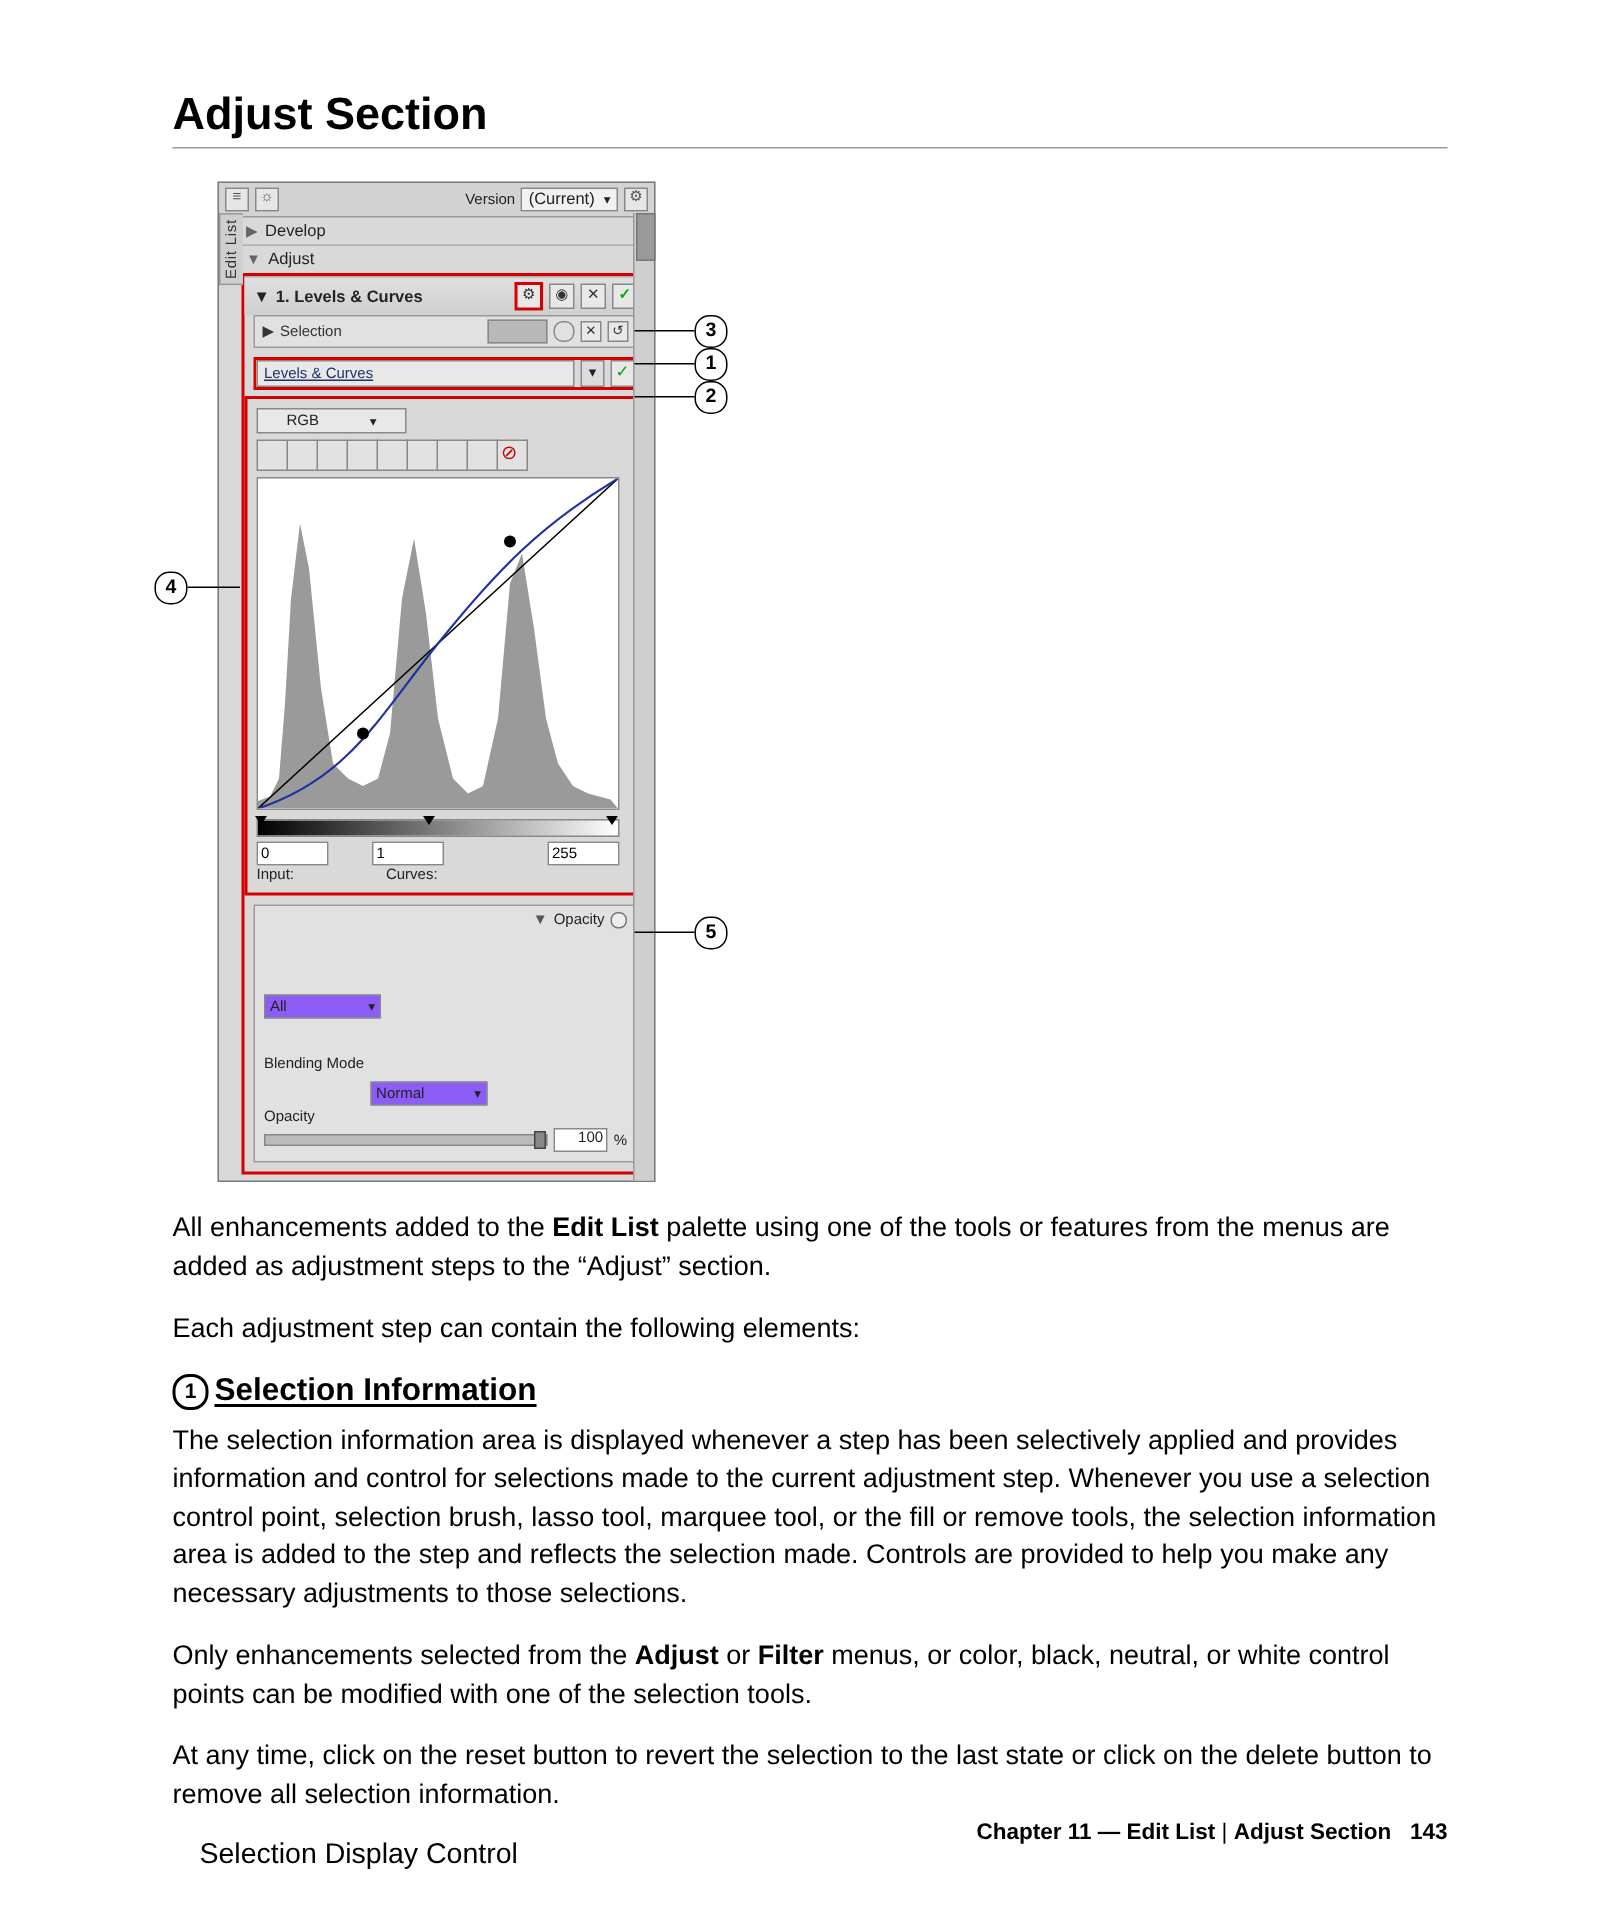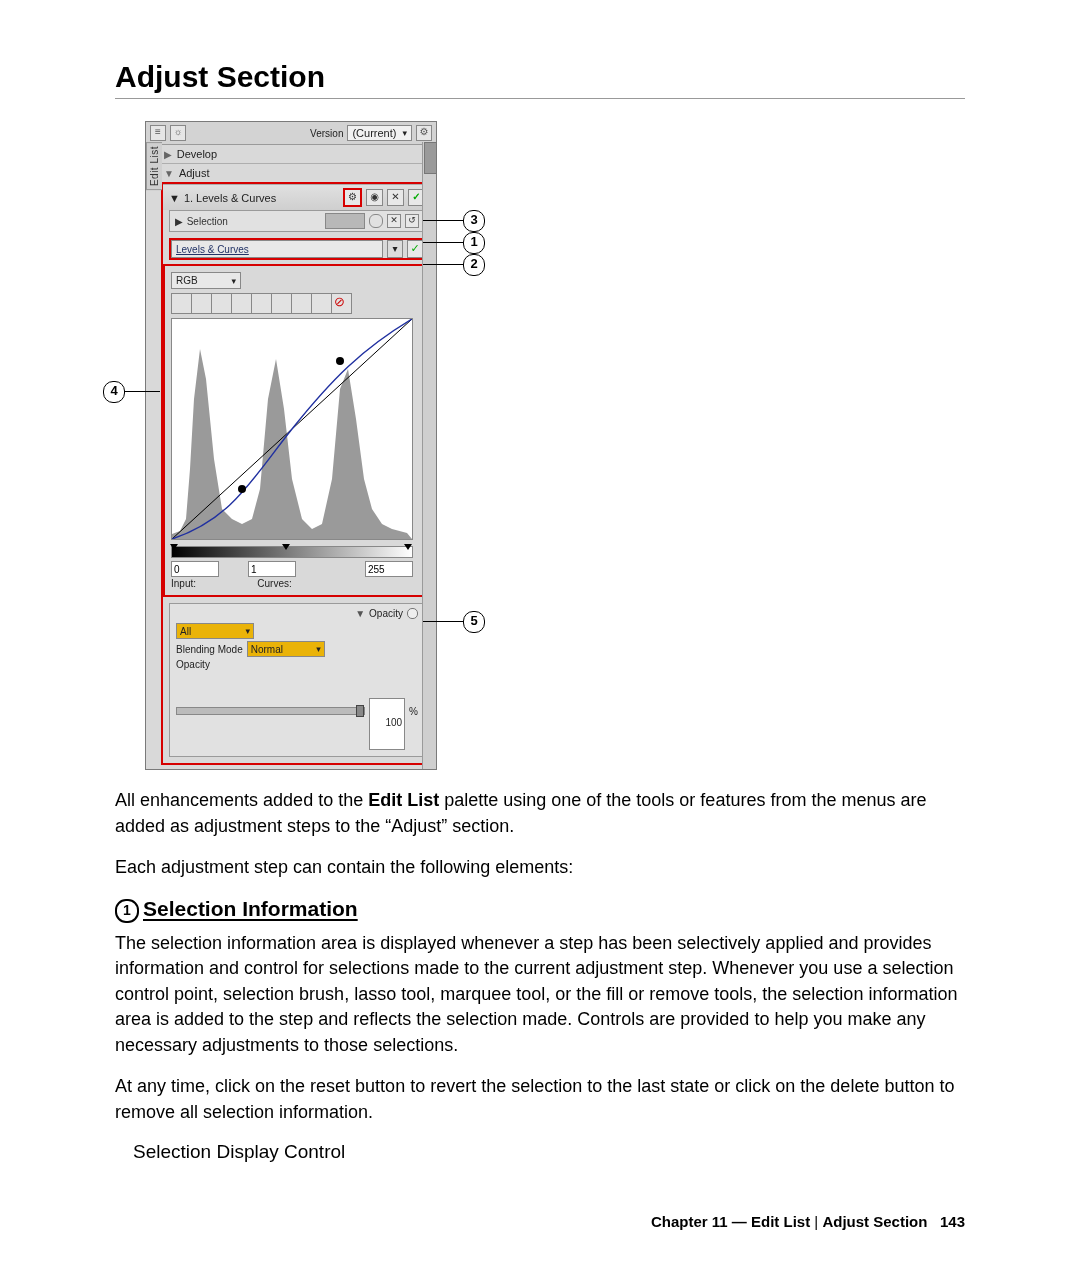--- a/index.html
+++ b/index.html
@@ -45,39 +45,39 @@
   .panel-body{margin-left:12px;}
   .row{display:flex;align-items:center;gap:5px;padding:3px 6px;border-top:1px solid #aeaeae;}
   .row.first{border-top:none;}
   .row .tri{font-size:10px;color:#666;}
   .row .lbl{flex:1;}
   .adj-head{
     background:linear-gradient(#e0e0e0,#cfcfcf);
     padding:3px 6px;border-top:1px solid #aeaeae;
     display:flex;align-items:center;gap:4px;
   }
-  .adj-head .adj-title{flex:1;font-weight:400;font-size:11px;}
+  .adj-head .adj-title{flex:1;font-weight:700;font-size:11px;}
   .smbtn{width:15px;height:15px;border:1px solid #888;background:#e8e8e8;font-size:10px;text-align:center;line-height:13px;color:#333;}
   .smbtn.eye::before{content:"◉";}
   .smbtn.del::before{content:"✕";}
   .smbtn.chk::before{content:"✓";color:#0a0;font-weight:bold;}
   .smbtn.gear::before{content:"⚙";}
   .redbox{border:2px solid #d60000;}
   .inset{
     margin:0 6px 6px 6px;border:1px solid #9a9a9a;background:#e1e1e1;
   }
   .inset .subrow{display:flex;align-items:center;gap:4px;padding:2px 5px;font-size:10px;color:#333;}
   .inset .subrow .sel-dd{flex:0 0 auto;width:38px;height:14px;border:1px solid #888;background:#b8b8b8;}
   .inset .subrow .eye2{width:12px;height:12px;border:1px solid #888;border-radius:6px;}
   .lc-dd{margin:4px 6px;display:flex;gap:4px;align-items:center;}
   .lc-dd .dd2{flex:1;height:16px;background:#e8e8e8;border:1px solid #888;font-size:10px;padding:0 4px;display:flex;align-items:center;color:#236;text-decoration:underline;}
   .lc-dd .caret{width:14px;height:16px;border:1px solid #888;background:#dcdcdc;font-size:10px;text-align:center;line-height:15px;}
   .lc-dd .chk2{width:14px;height:16px;border:1px solid #888;background:#e8e8e8;font-size:11px;text-align:center;line-height:15px;color:#0a0;}
   .inner{padding:6px;}
-  .rgb{width:60px;height:15px;border:1px solid #888;background:#e8e8e8;font-size:10px;padding:0 4px;display:flex;align-items:center;margin-bottom:4px;}
+  .rgb{width:60px;height:15px;border:1px solid #888;background:#e8e8e8;font-size:10px;padding:0 19px;display:flex;align-items:center;margin-bottom:4px;}
   .rgb .c{margin-left:auto;font-size:9px;}
   .toolrow{display:flex;gap:0;margin-bottom:4px;}
   .toolrow .tbtn{width:19px;height:19px;border:1px solid #888;border-left:none;background:#e2e2e2;}
   .toolrow .tbtn:first-child{border-left:1px solid #888;}
   .toolrow .tbtn.cancel{background:#e2e2e2;position:relative;}
   .toolrow .tbtn.cancel::after{content:"⊘";color:#c00;font-size:13px;position:absolute;left:2px;top:0;}
   .hist{
     width:240px;height:220px;border:1px solid #888;background:#fff;position:relative;margin-bottom:6px;overflow:hidden;
   }
   .hist svg{position:absolute;inset:0;}
@@ -88,25 +88,25 @@
   .numrow .sp{flex:1;}
   .lblrow{display:flex;width:242px;font-size:10px;color:#222;margin-top:1px;}
   .lblrow .sp{flex:1;}
   .opacity-box{
     margin:6px;border:1px solid #9a9a9a;background:#e1e1e1;padding:4px 6px;font-size:10px;color:#222;
   }
   .opacity-head{display:flex;align-items:center;gap:4px;justify-content:flex-end;margin-bottom:4px;}
   .opacity-head .tri{font-size:10px;color:#555;}
   .opacity-head .r{width:9px;height:9px;border:1px solid #777;border-radius:5px;background:#eee;}
   .op-row{display:flex;align-items:center;gap:4px;margin-bottom:2px;}
-  .op-dd{width:70px;height:14px;border:1px solid #888;background:#eab308;font-size:10px;padding:0 3px;display:flex;align-items:center;}
+  .op-dd{width:70px;height:14px;border:1px solid #888;background:#8b5cf6;font-size:10px;padding:0 3px;display:flex;align-items:center;margin-top:40px;}
   .op-dd .c{margin-left:auto;font-size:9px;}
   .op-slider{flex:1;height:6px;background:#bbb;border:1px solid #888;position:relative;}
   .op-slider .th{position:absolute;right:0;top:-3px;width:6px;height:10px;background:#888;border:1px solid #444;}
-  .op-val{width:30px;height:14px;border:1px solid #888;background:#fff;font-size:10px;text-align:right;padding:18px 2px;margin-top:26px;}
+  .op-val{width:30px;height:14px;border:1px solid #888;background:#fff;font-size:10px;text-align:right;padding:0 2px;}
   .scroll{position:absolute;right:0;top:20px;width:13px;bottom:0;background:#cfcfcf;border-left:1px solid #9a9a9a;}
   .scroll .thumb{position:absolute;top:0;left:1px;width:11px;height:30px;background:#9a9a9a;border:1px solid #777;}
   
   .co-line{position:absolute;height:1px;background:#000;}
   .co-num{
     position:absolute;width:20px;height:20px;border:1.5px solid #000;border-radius:10px;
     font-size:13px;font-weight:700;line-height:18px;text-align:center;font-family:Arial,sans-serif;background:#fff;
   }
   
   .body{font-size:18px;line-height:1.42;margin-bottom:16px;}
@@ -293,20 +293,23 @@
   <div class="body">
     <span>All enhancements added to the </span><b>Edit List</b><span> palette using one of the tools or features from the menus are added as adjustment steps to the “Adjust” section.</span>
   </div>
   <div class="body">Each adjustment step can contain the following elements:</div>
 
   <div class="h2">
     <span class="circ">1</span><span>Selection Information</span>
   </div>
 
   <div class="body">The selection information area is displayed whenever a step has been selectively applied and provides information and control for selections made to the current adjustment step. Whenever you use a selection control point, selection brush, lasso tool, marquee tool, or the fill or remove tools, the selection information area is added to the step and reflects the selection made. Controls are provided to help you make any necessary adjustments to those selections.</div>
+  <div class="body">
+    <span>Only enhancements selected from the </span><b>Adjust</b><span> or </span><b>Filter</b><span> menus, or color, black, neutral, or white control points can be modified with one of the selection tools.</span>
+  </div>
   <div class="body">At any time, click on the reset button to revert the selection to the last state or click on the delete button to remove all selection information.</div>
 
   <div class="h3">Selection Display Control</div>
 
   <div class="footer">
     <b>Chapter 11 — Edit List</b><span> | </span><b>Adjust Section</b>&nbsp;&nbsp;&nbsp;<b>143</b>
   </div>
 
 </div>
 

